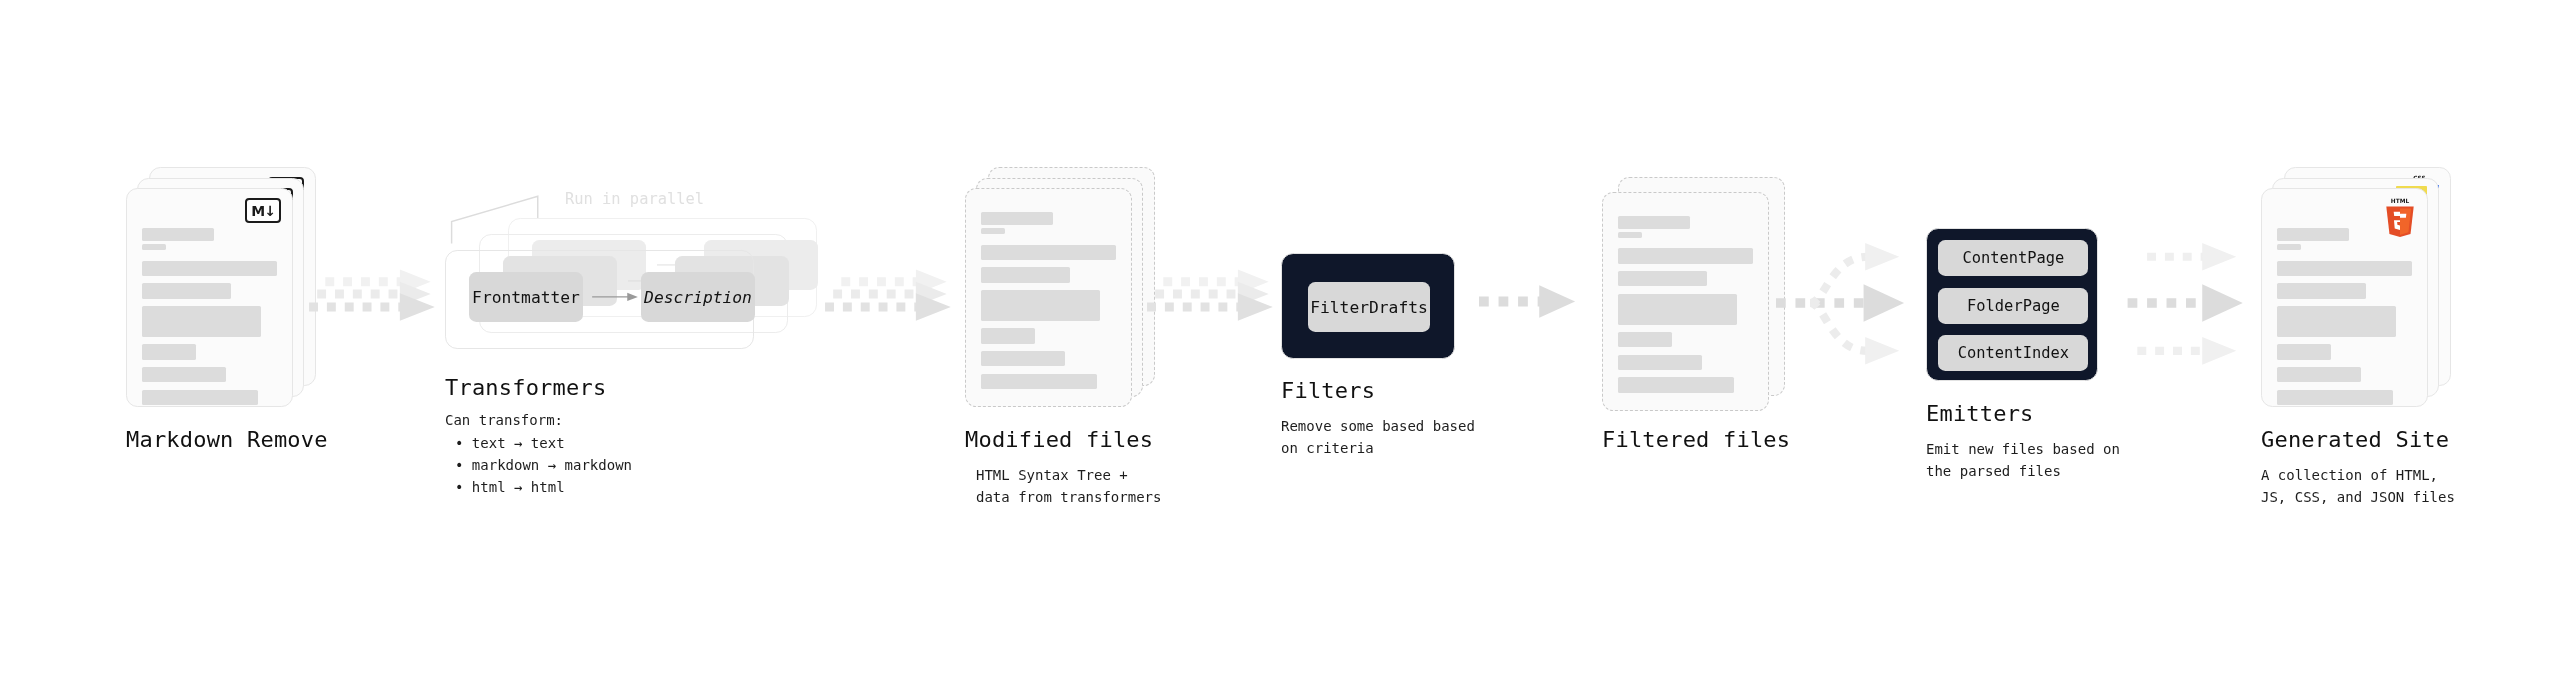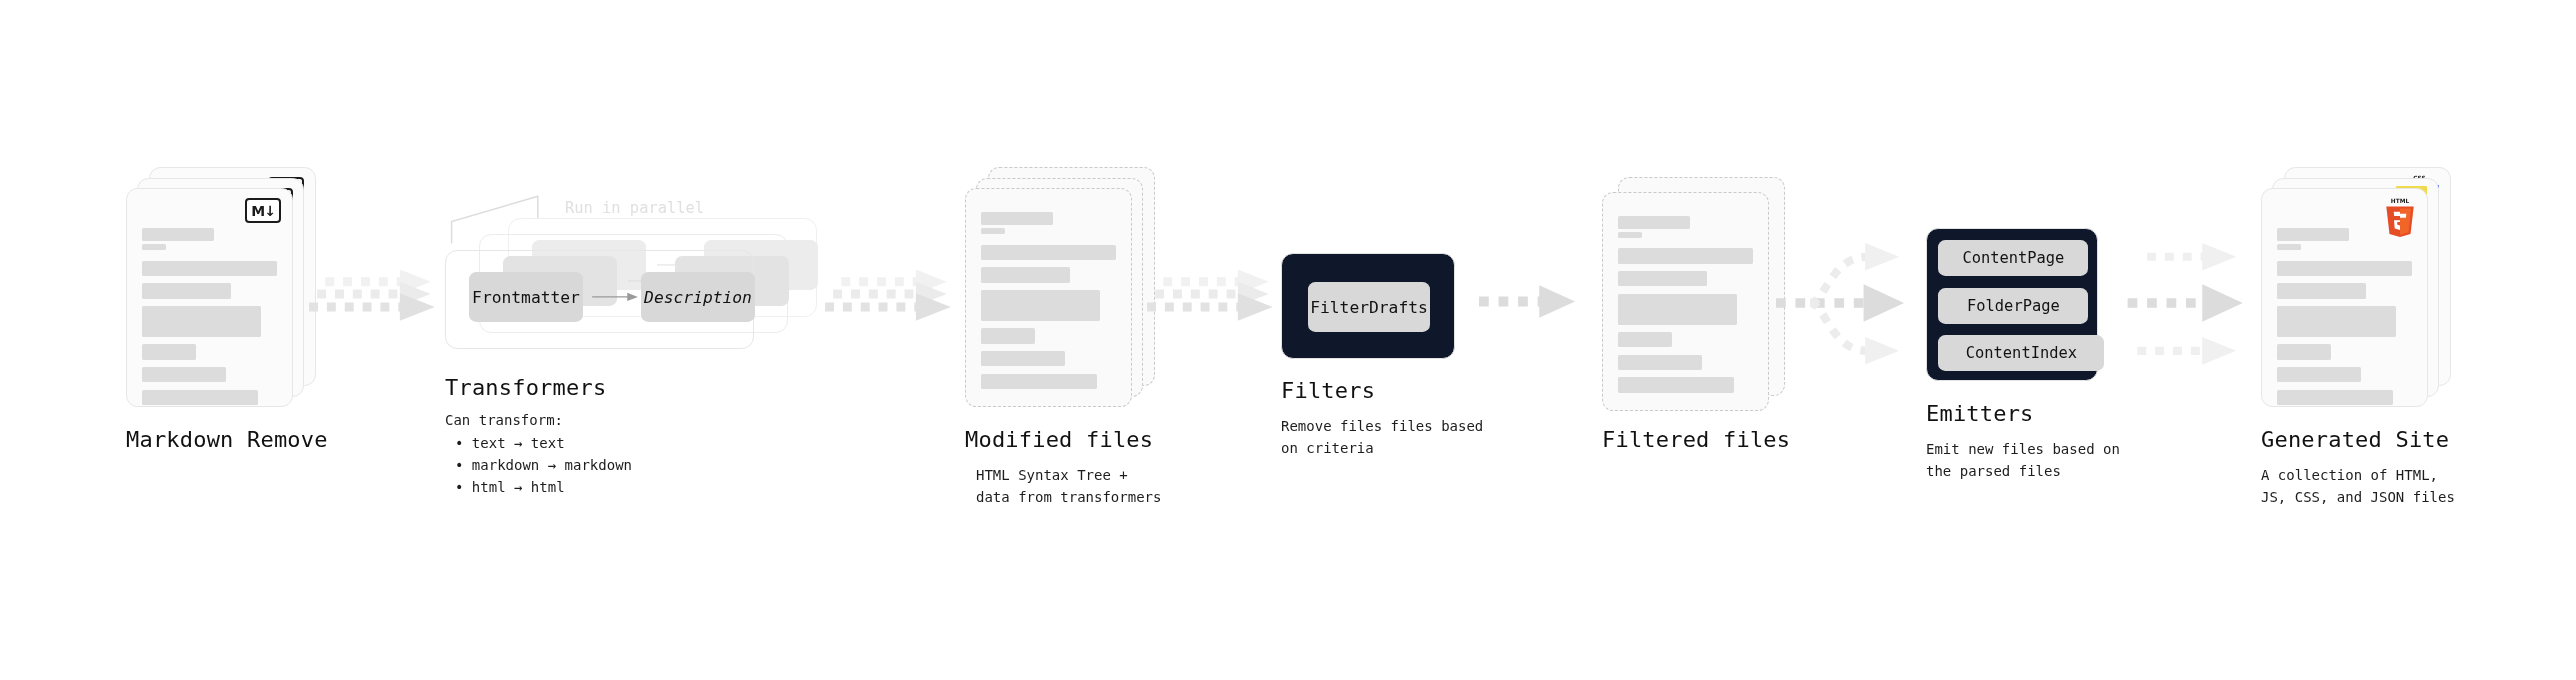--- a/index.html
+++ b/index.html
@@ -125,21 +125,21 @@
     <polygon points="112,17 150,32 112,47" fill="#ebebeb"></polygon>
     <polygon points="112,31 155,48 112,65" fill="#e0e0e0"></polygon>
   </svg>
 </div>
 
 <div class="stage" style="left:445px;top:195px;">
 
   <svg width="130" height="57" viewBox="0 0 160 70" style="position:absolute;left:4.9px;top:-1.6px;">
     <path d="M2 62 L2 35 L108 4 L108 32" stroke="#dcdcdc" stroke-width="1.8" fill="none"></path>
   </svg>
-  <div class="paraLabel" style="left:120px;top:-4.9px;margin-top:9px;">Run in parallel</div>
+  <div class="paraLabel" style="left:120px;top:-4.9px;">Run in parallel</div>
 
   <div class="gbox" style="left:63px;top:23px;width:309px;height:99px;border-color:#f0f0f0;background:transparent;">
     <div class="pill lite1" style="position:absolute;left:23px;top:21px;width:114px;height:50px;"></div>
     <div class="pill lite1" style="position:absolute;left:195px;top:21px;width:114px;height:50px;"></div>
     <svg width="42" height="9.8" viewBox="0 0 52 12" style="position:absolute;left:148px;top:41px;">
       <line x1="0" y1="6" x2="40" y2="6" stroke="#ededed" stroke-width="2"></line>
       <polygon points="40,1 52,6 40,11" fill="#ededed"></polygon>
     </svg>
   </div>
 
@@ -214,21 +214,21 @@
     <polygon points="112,31 155,48 112,65" fill="#e0e0e0"></polygon>
   </svg>
 </div>
 
 <div class="stage" style="left:1281px;top:253px;">
   <div class="gbox" style="left:0;top:0;width:174px;height:106px;">
     <div class="pill" style="position:absolute;left:26px;top:28px;width:122px;height:50px;">FilterDrafts</div>
   </div>
 </div>
 <div class="cap-title" style="left:1281px;top:378px;">Filters</div>
-<div class="cap-sub" style="left:1281px;top:416px;">Remove files files based
+<div class="cap-sub" style="left:1281px;top:416px;">Remove some based based
 on criteria</div>
 
 <div class="stage" style="left:1479px;top:281px;">
   <svg width="114" height="41" viewBox="0 0 140 50">
     <line x1="0" y1="25" x2="78" y2="25" stroke="#dcdcdc" stroke-width="12" stroke-dasharray="12 12"></line>
     <polygon points="74,5 118,25 74,45" fill="#dcdcdc"></polygon>
   </svg>
 </div>
 
 <div class="stage" style="left:1602px;top:177px;">
@@ -258,21 +258,21 @@
     <polygon points="110,11 152,28 110,45" fill="#f0f0f0"></polygon>
     <polygon points="108,62 158,85 108,108" fill="#dcdcdc"></polygon>
     <polygon points="110,127 152,144 110,161" fill="#f0f0f0"></polygon>
   </svg>
 </div>
 
 <div class="stage" style="left:1926px;top:228px;">
   <div class="gbox" style="left:0;top:0;width:172px;height:153px;">
     <div class="pill" style="position:absolute;left:11.4px;top:11.4px;width:150px;height:36px;font-size:15.4px;">ContentPage</div>
     <div class="pill" style="position:absolute;left:11.4px;top:59px;width:150px;height:36px;font-size:15.4px;">FolderPage</div>
-    <div class="pill" style="position:absolute;left:11.4px;top:106px;width:166px;height:36px;font-size:15.4px;">ContentIndex</div>
+    <div class="pill" style="position:absolute;left:11.4px;top:106px;width:150px;height:36px;font-size:15.4px;">ContentIndex</div>
   </div>
 </div>
 <div class="cap-title" style="left:1926px;top:401px;">Emitters</div>
 <div class="cap-sub" style="left:1926px;top:439px;">Emit new files based on
 the parsed files</div>
 
 <div class="stage" style="left:2113px;top:234px;">
   <svg width="146" height="138" viewBox="0 0 180 170">
     <line x1="42" y1="28" x2="112" y2="28" stroke="#efefef" stroke-width="10" stroke-dasharray="11 11"></line>
     <line x1="18" y1="85" x2="116" y2="85" stroke="#dcdcdc" stroke-width="12" stroke-dasharray="12 12"></line>

